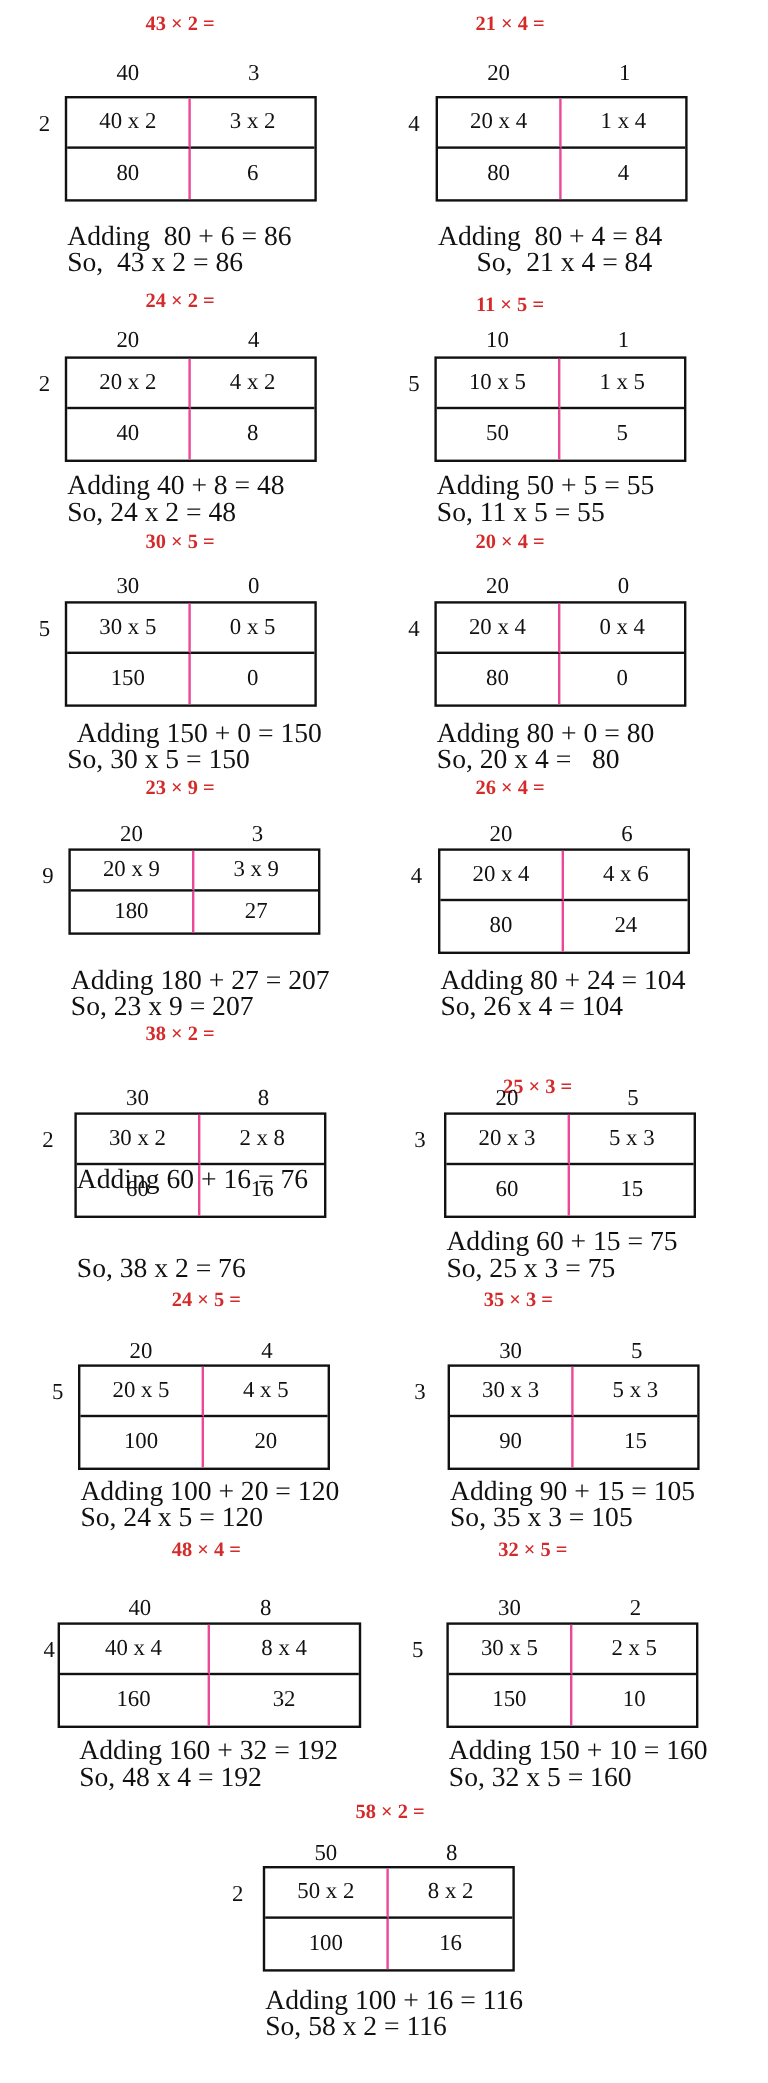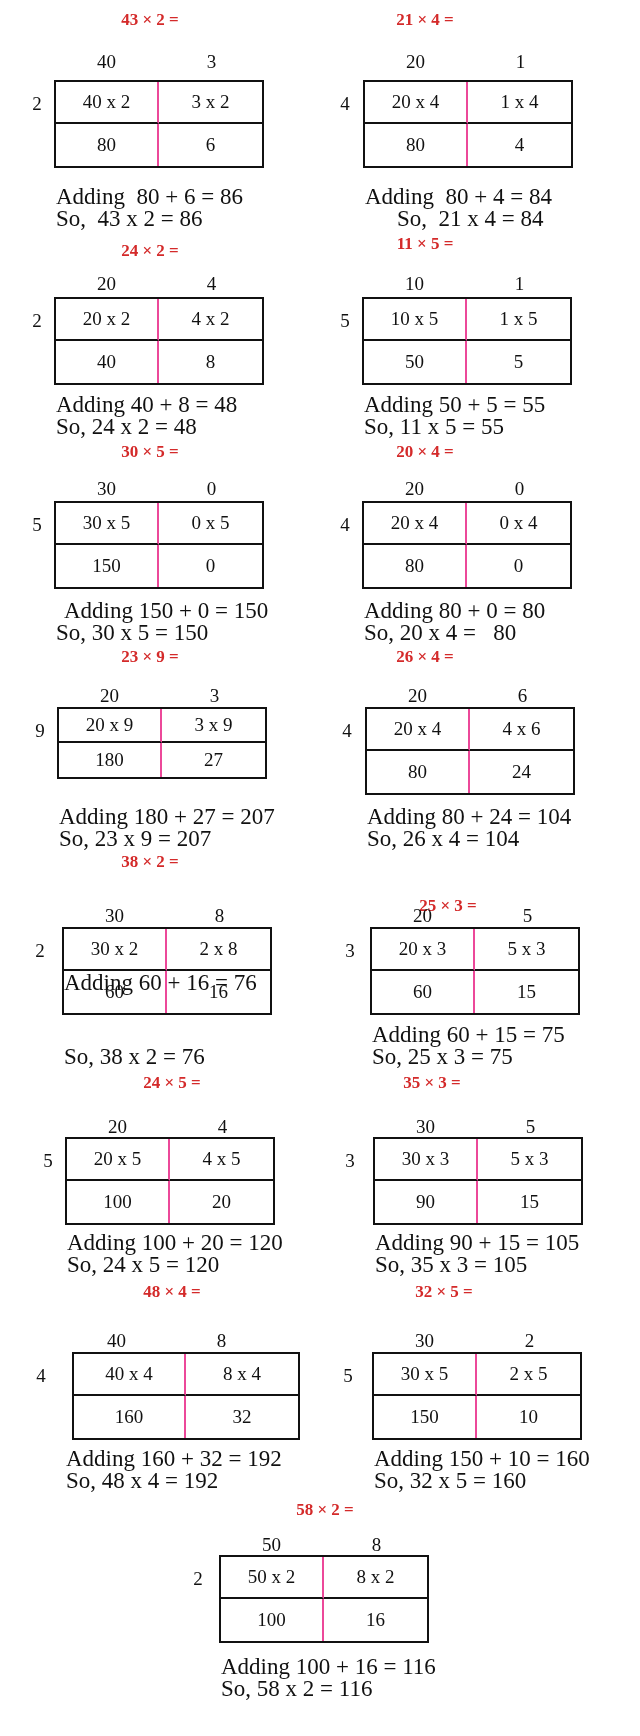--- a/index.html
+++ b/index.html
@@ -58,21 +58,21 @@
       <div class="box" style="left: 54px; top: 297px; width: 210px; height: 88px;">
         <div class="cell c0 r0">20 x 2</div>
         <div class="cell r0">4 x 2</div>
         <div class="cell c0 ">40</div>
         <div class="cell ">8</div>
       </div>
       <div class="line" style="left: 56px; top: 394px;">Adding 40 + 8 = 48</div>
       <div class="line" style="left: 56px; top: 416px;">So, 24 x 2 = 48</div>
     </div>
     <div>
-      <div class="title" style="left: 425px; top: 234px;">11 × 5 =</div>
+      <div class="title" style="left: 425px; top: 244px;">11 × 5 =</div>
       <div class="collabel" style="left: 414.5px; top: 274px;">10</div>
       <div class="collabel" style="left: 519.5px; top: 274px;">1</div>
       <div class="sidelabel" style="left: 345px; top: 311px;">5</div>
       <div class="box" style="left: 362px; top: 297px; width: 210px; height: 88px;">
         <div class="cell c0 r0">10 x 5</div>
         <div class="cell r0">1 x 5</div>
         <div class="cell c0 ">50</div>
         <div class="cell ">5</div>
       </div>
       <div class="line" style="left: 364px; top: 394px;">Adding 50 + 5 = 55</div>
@@ -188,21 +188,21 @@
         <div class="cell ">15</div>
       </div>
       <div class="line" style="left: 375px; top: 1232px;">Adding 90 + 15 = 105</div>
       <div class="line" style="left: 375px; top: 1254px;">So, 35 x 3 = 105</div>
     </div>
     <div>
       <div class="title" style="left: 172px; top: 1282px;">48 × 4 =</div>
       <div class="collabel" style="left: 116.5px; top: 1331px;">40</div>
       <div class="collabel" style="left: 221.5px; top: 1331px;">8</div>
       <div class="sidelabel" style="left: 41px; top: 1366px;">4</div>
-      <div class="box" style="left: 72px; top: 1352px; width: 228px; height: 88px;">
+      <div class="box" style="left: 48px; top: 1352px; width: 253px; height: 88px;">
         <div class="cell c0 r0">40 x 4</div>
         <div class="cell r0">8 x 4</div>
         <div class="cell c0 ">160</div>
         <div class="cell ">32</div>
       </div>
       <div class="line" style="left: 66px; top: 1448px;">Adding 160 + 32 = 192</div>
       <div class="line" style="left: 66px; top: 1470px;">So, 48 x 4 = 192</div>
     </div>
     <div>
       <div class="title" style="left: 432px; top: 1282px; margin-left: 12px;">32 × 5 =</div>

